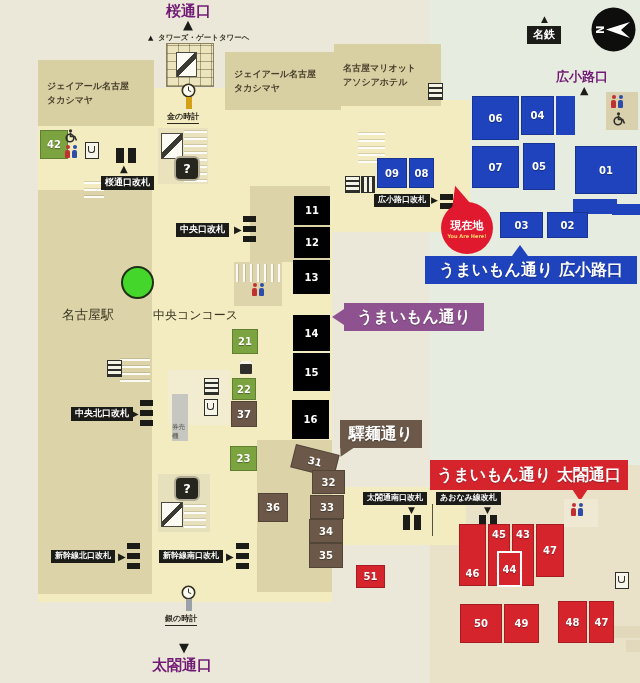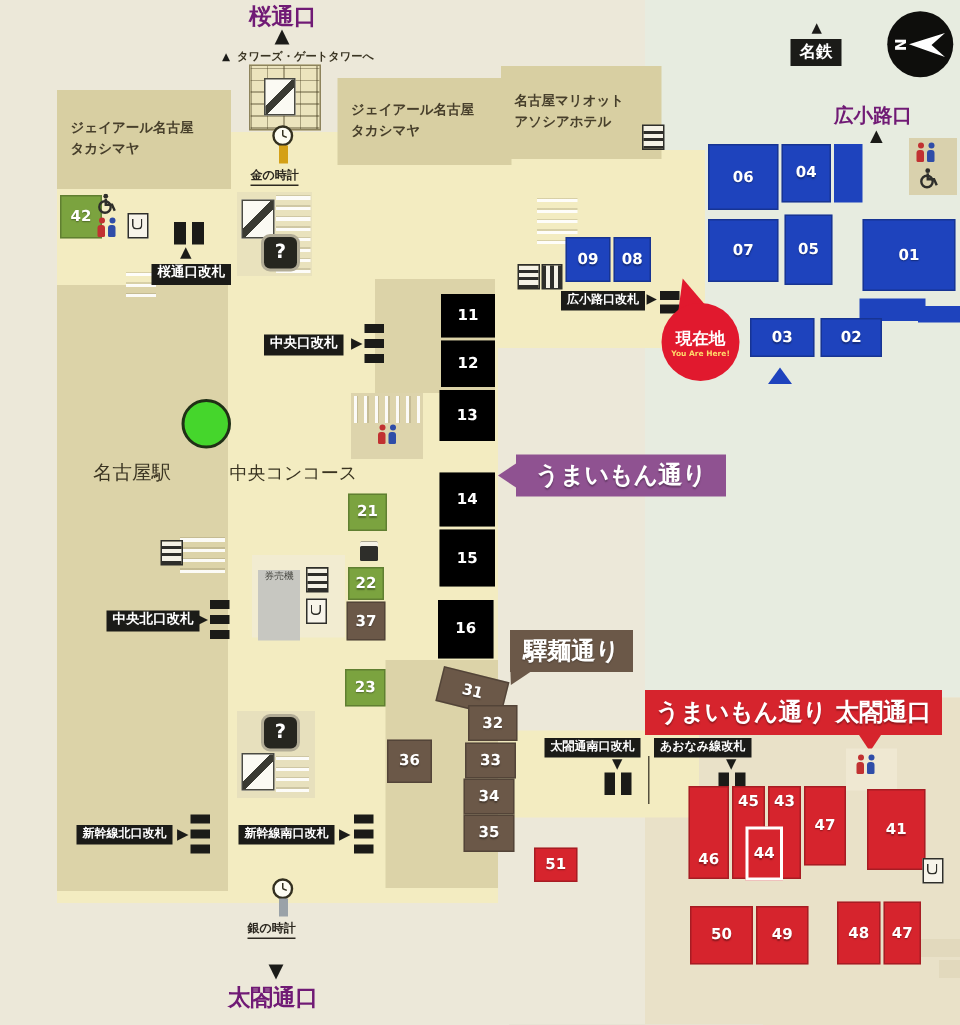--- a/index.html
+++ b/index.html
@@ -142,21 +142,21 @@
   <div class="abs" style="left:121px;top:266px;width:33px;height:33px;border-radius:50%;background:#45d62c;border:2px solid #203016;box-sizing:border-box"></div>
 
   <div class="pane" style="left:234px;top:262px;width:48px;height:44px;background:#ddd4ac"></div>
   <div class="st-v" style="left:236px;top:264px;width:44px;height:18px"></div>
   <div class="wc" style="left:252px;top:283px">
     <span class="p pf"></span>
     <span class="p pm"></span>
   </div>
 
   <div class="pane" style="left:168px;top:370px;width:62px;height:55px;background:#f2ecd1"></div>
-  <div class="pane" style="left:172px;top:380px;width:28px;height:47px;background:#c7c7c1;display:flex;align-items:flex-start;justify-content:center">
+  <div class="pane" style="left:172px;top:394px;width:16px;height:47px;background:#c7c7c1;display:flex;align-items:flex-end;justify-content:center">
     <span style="font-size:6.5px;color:#4c4c46">券売機</span>
   </div>
   <div class="locker" style="left:204px;top:378px"></div>
   <div class="vending" style="left:204px;top:399px"></div>
 
   <div class="st-h" style="left:120px;top:356px;width:30px;height:26px"></div>
   <div class="locker" style="left:107px;top:360px"></div>
 
   <div class="glabel" style="left:71px;top:407px">中央北口改札</div>
   <div class="tch" style="left:131px;top:409px;font-size:10px">▶</div>
@@ -218,20 +218,21 @@
       <span class="gb"></span>
   </div>
 
   <div class="tri" style="left:450px;top:185px;border-left:7px solid transparent;border-right:13px solid transparent;border-bottom:22px solid #e1192e;transform:rotate(-10deg)"></div>
   <div class="abs" style="left:441px;top:202px;width:52px;height:52px;border-radius:50%;background:#e1192e;display:flex;flex-direction:column;align-items:center;justify-content:center">
     <span style="color:#fff;font-weight:bold;font-size:11px">現在地</span>
     <span style="color:#ffd96b;font-size:5px;font-weight:bold">You Are Here!</span>
   </div>
 
   <div class="tri" style="left:512px;top:245px;border-left:8px solid transparent;border-right:8px solid transparent;border-bottom:11px solid #1e43bd"></div>
+  <div class="banner" style="left:425px;top:256px;width:212px;height:28px;background:#1e43bd;font-size:16px">うまいもん通り 広小路口</div>
 
   <div class="unit u-purple" style="left:294px;top:196px;width:36px;height:29px">11</div>
   <div class="unit u-purple" style="left:294px;top:227px;width:36px;height:31px">12</div>
   <div class="unit u-purple" style="left:293px;top:260px;width:37px;height:34px">13</div>
   <div class="unit u-purple" style="left:293px;top:315px;width:37px;height:36px">14</div>
   <div class="unit u-purple" style="left:293px;top:353px;width:37px;height:38px">15</div>
   <div class="unit u-purple" style="left:292px;top:400px;width:37px;height:39px">16</div>
   <div class="tri" style="left:332px;top:309px;border-top:8px solid transparent;border-bottom:8px solid transparent;border-right:12px solid #8f5291"></div>
   <div class="banner" style="left:344px;top:303px;width:140px;height:28px;background:#8f5291;font-size:16px">うまいもん通り</div>
 
@@ -262,21 +263,20 @@
   <div class="pane" style="left:564px;top:499px;width:34px;height:28px;background:#efe8d2"></div>
   <div class="wc" style="left:571px;top:503px">
     <span class="p pf"></span>
     <span class="p pm"></span>
   </div>
   <div class="unit u-red" style="left:459px;top:524px;width:27px;height:62px;align-items:flex-end;padding-bottom:6px">46</div>
   <div class="unit u-red" style="left:488px;top:524px;width:22px;height:62px;align-items:flex-start;padding-top:4px">45</div>
   <div class="unit u-red" style="left:512px;top:524px;width:22px;height:62px;align-items:flex-start;padding-top:4px">43</div>
   <div class="unit u-red" style="left:497px;top:551px;width:25px;height:36px;border:2px solid #fff;z-index:2">44</div>
   <div class="unit u-red" style="left:536px;top:524px;width:28px;height:53px">47</div>
-  <div class="unit u-red" style="left:578px;top:526px;width:39px;height:54px">41</div>
   <div class="vending" style="left:615px;top:572px"></div>
   <div class="unit u-red" style="left:356px;top:565px;width:29px;height:23px">51</div>
   <div class="unit u-red" style="left:460px;top:604px;width:42px;height:39px">50</div>
   <div class="unit u-red" style="left:504px;top:604px;width:35px;height:39px">49</div>
   <div class="unit u-red" style="left:558px;top:601px;width:29px;height:42px">48</div>
   <div class="unit u-red" style="left:589px;top:601px;width:25px;height:42px">47</div>
 
   <div class="pane" style="left:158px;top:474px;width:52px;height:58px;background:#e7e0bd"></div>
   <div class="info" style="left:176px;top:478px;width:22px;height:21px">?</div>
   <div class="esc" style="left:161px;top:502px;width:20px;height:23px"></div>

